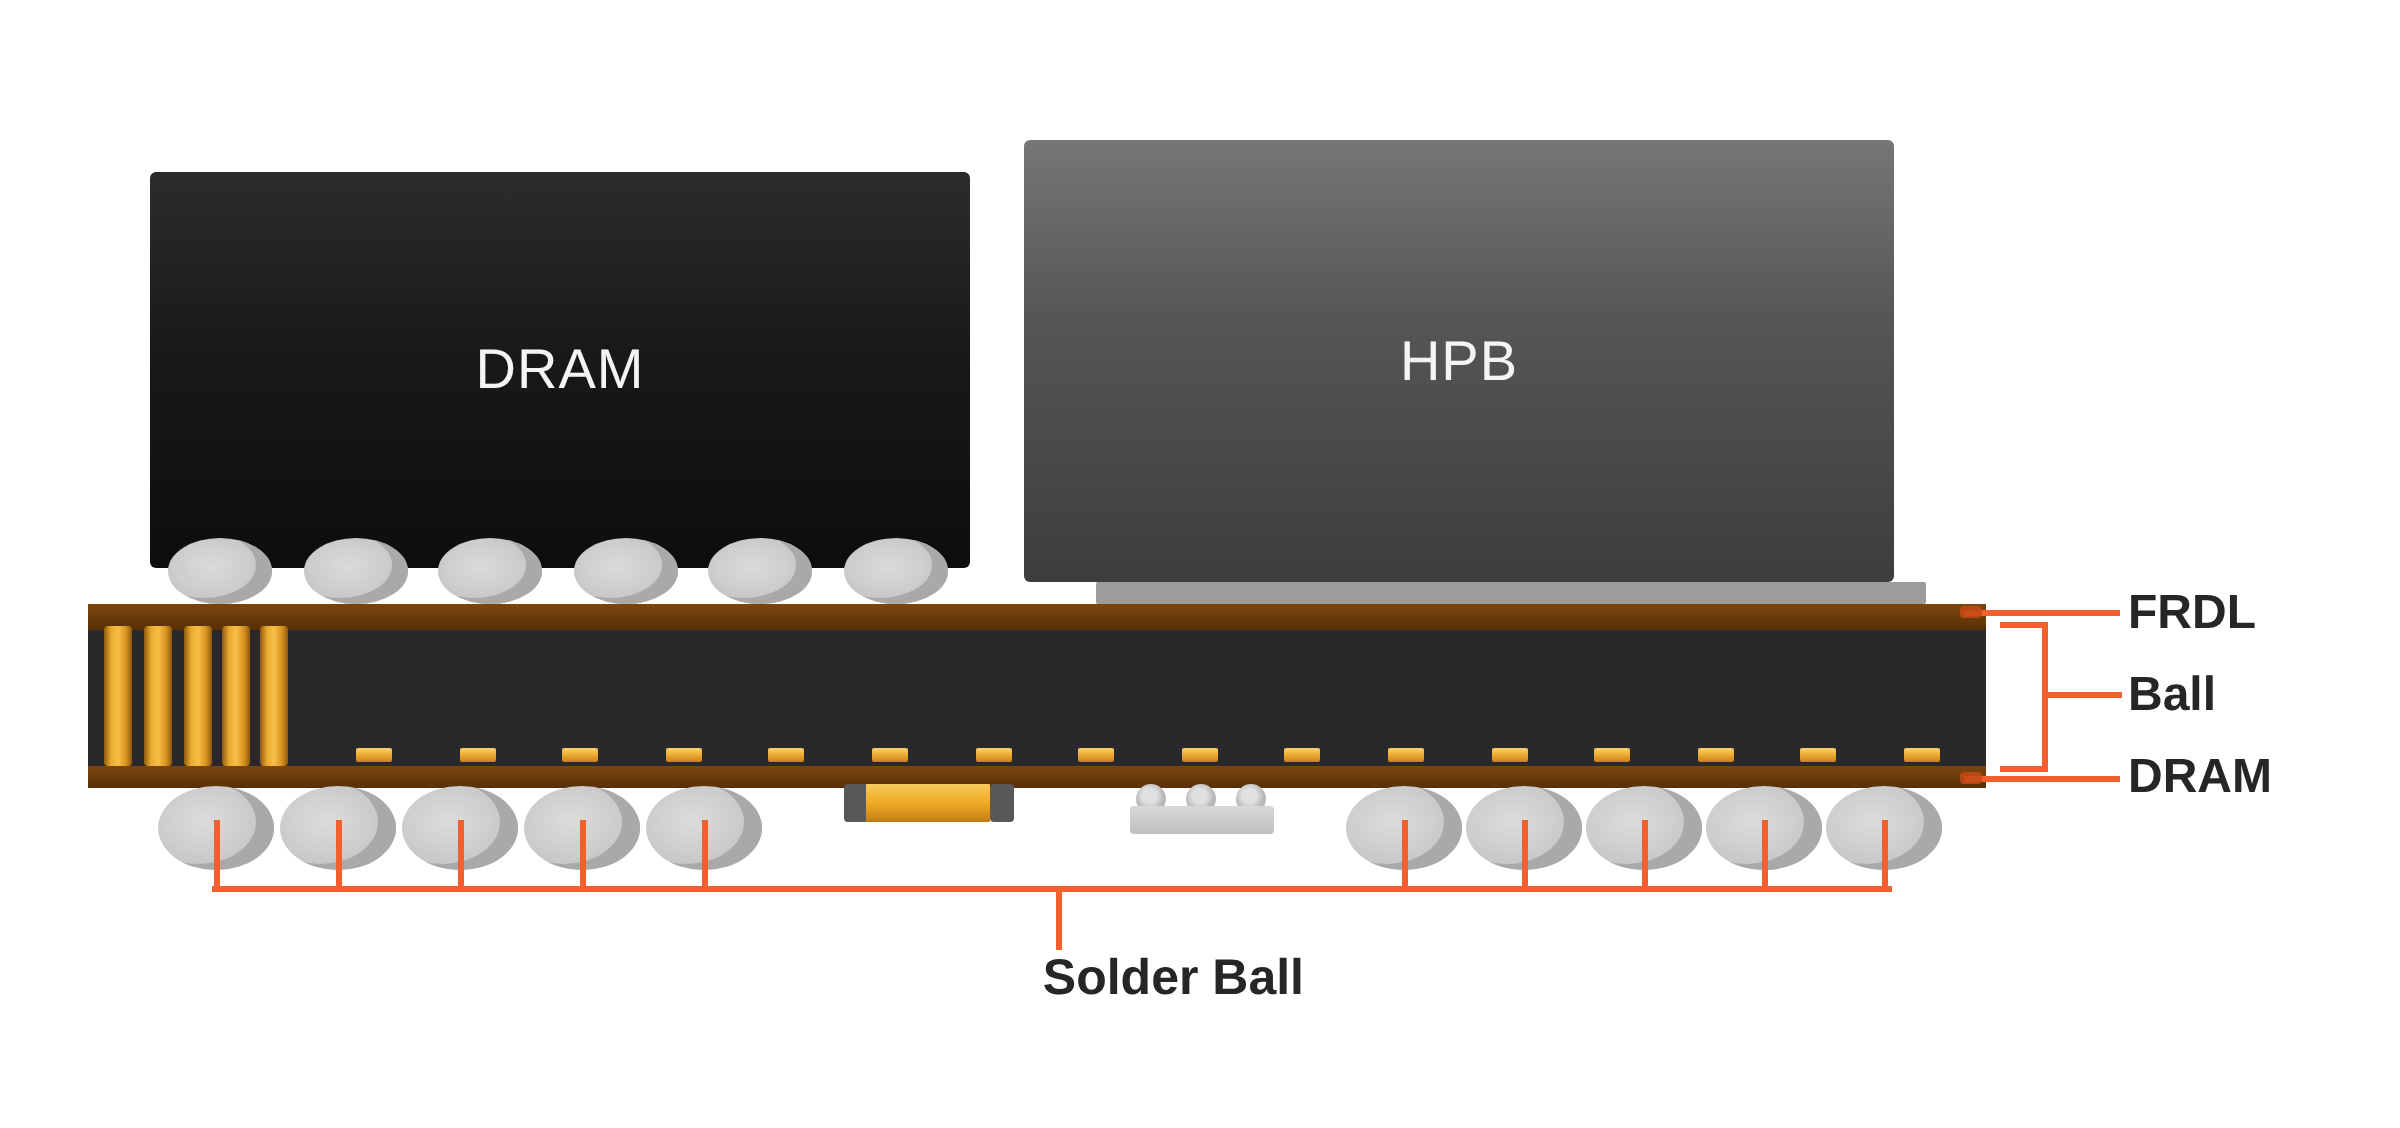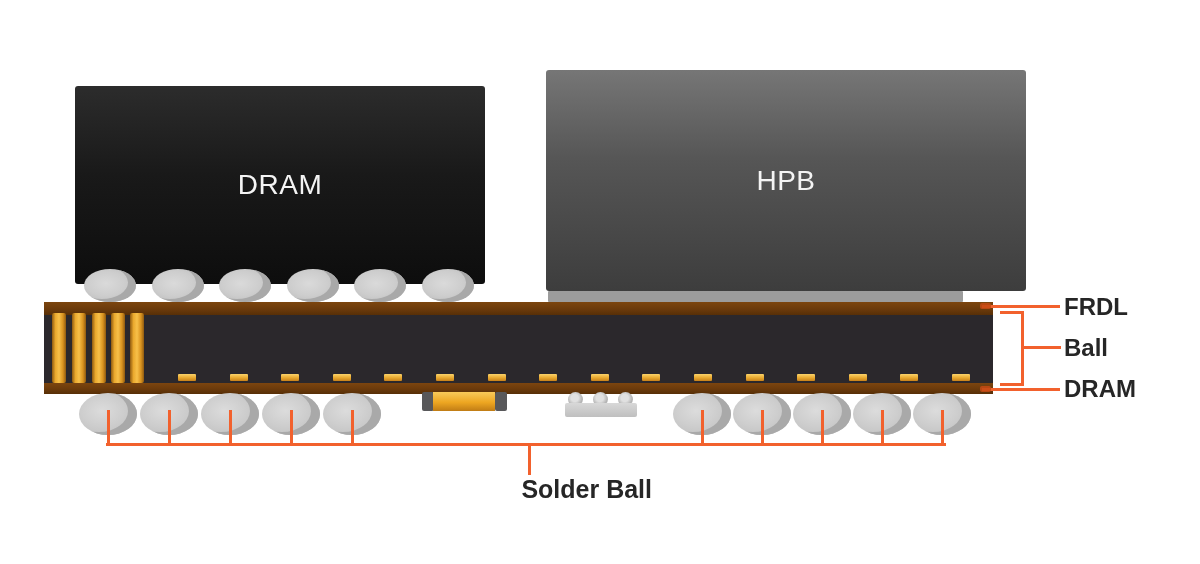--- a/index.html
+++ b/index.html
@@ -7,21 +7,21 @@
     position:relative;width:1200px;height:564px;background:var(--bg,#ffffff);
     font-family:"Liberation Sans",sans-serif;overflow:hidden;
   }
   .abs{position:absolute;}
   
   .chip{position:absolute;display:flex;align-items:center;justify-content:center;
         color:#f4f4f4;border-radius:3px;}
   .chip-label{font-size:28px;font-weight:500;letter-spacing:.5px;}
   #dram{left:75px;top:86px;width:410px;height:198px;
         background:linear-gradient(180deg,#2c2c2c 0%,#191919 45%,#0d0d0d 100%);}
-  #hpb{left:546px;top:70px;width:480px;height:221px;
+  #hpb{left:512px;top:70px;width:435px;height:221px;
        background:linear-gradient(180deg,#767676 0%,#565656 40%,#3d3d3d 100%);}
   #die-strip{position:absolute;left:548px;top:291px;width:415px;height:11px;
        background:#9c9c9c;border-radius:1px;}
   
   .ubump{position:absolute;top:269px;width:52px;height:33px;border-radius:50%;
        background:radial-gradient(ellipse 62% 62% at 42% 44%,#dadada 0%,#cdcdcd 60%,#bebebe 100%);
        box-shadow:inset -8px -3px 0 #a9a9a9;}
   
   .band{position:absolute;left:44px;width:949px;
        background:linear-gradient(180deg,#7c450f 0%,var(--brown,#6b3a0b) 55%,#572f07 100%);}

